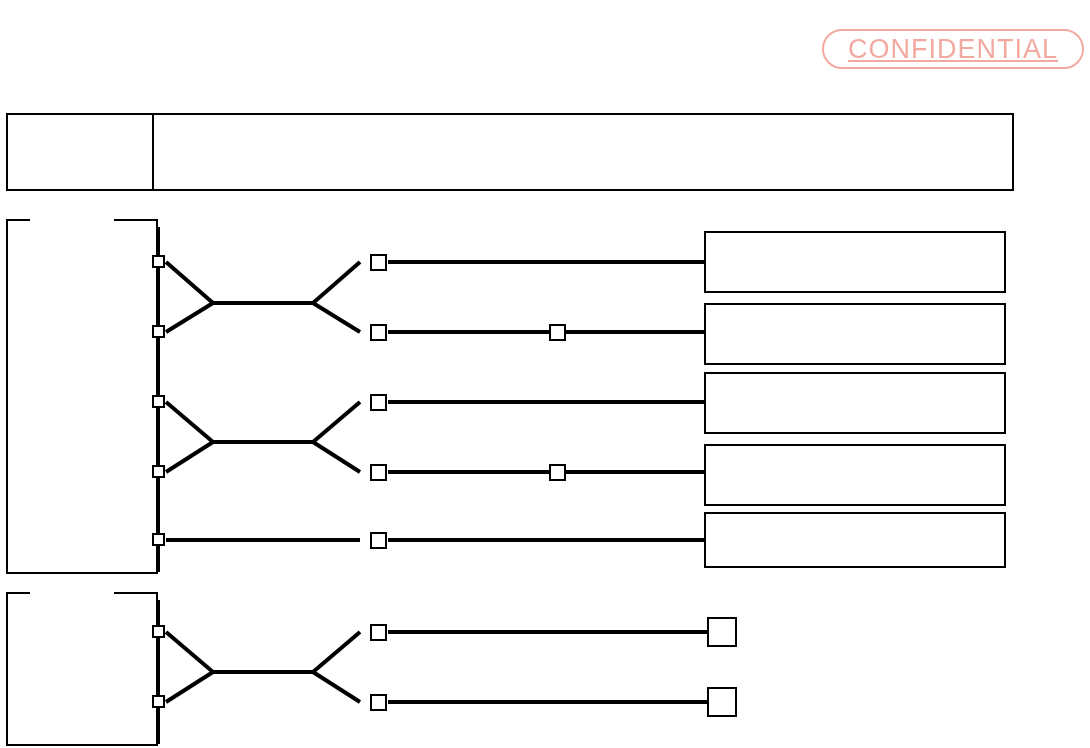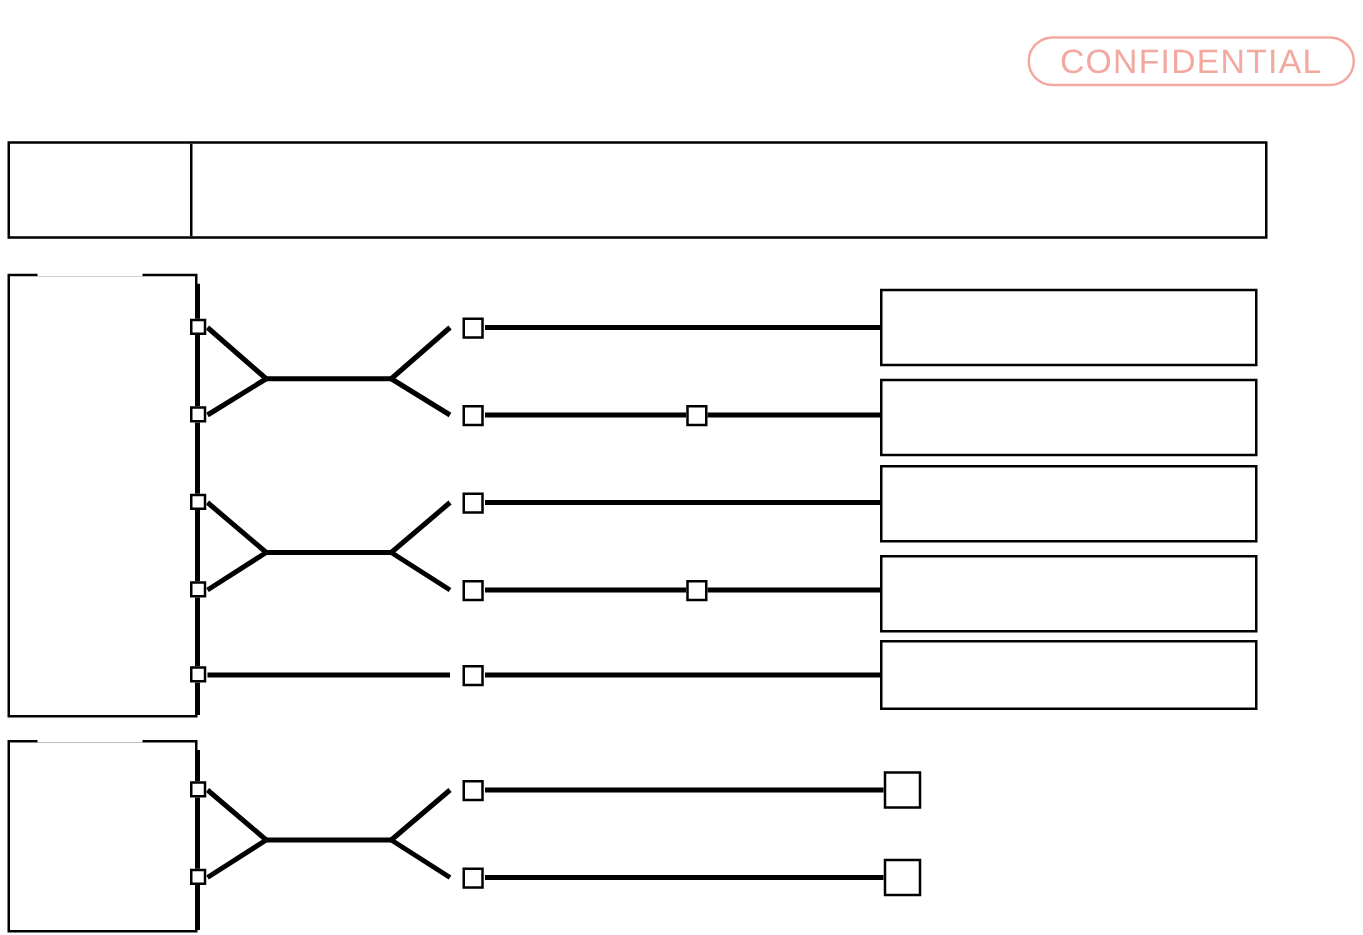--- a/index.html
+++ b/index.html
@@ -30,20 +30,21 @@
     border: 2px solid #f2a9a0;
     border-radius: 20px;
     color: #f2a9a0;
     font-size: 27px;
     letter-spacing: 1px;
     display: flex;
     align-items: center;
     justify-content: center;
     box-sizing: border-box;
     font-family: "Liberation Sans", sans-serif;
+    text-decoration: underline;
   }
   .hdr-table {
     position: absolute;
     left: 6px;
     top: 113px;
     width: 1008px;
     height: 78px;
     border: 2px solid #000;
     box-sizing: border-box;
     display: flex;

